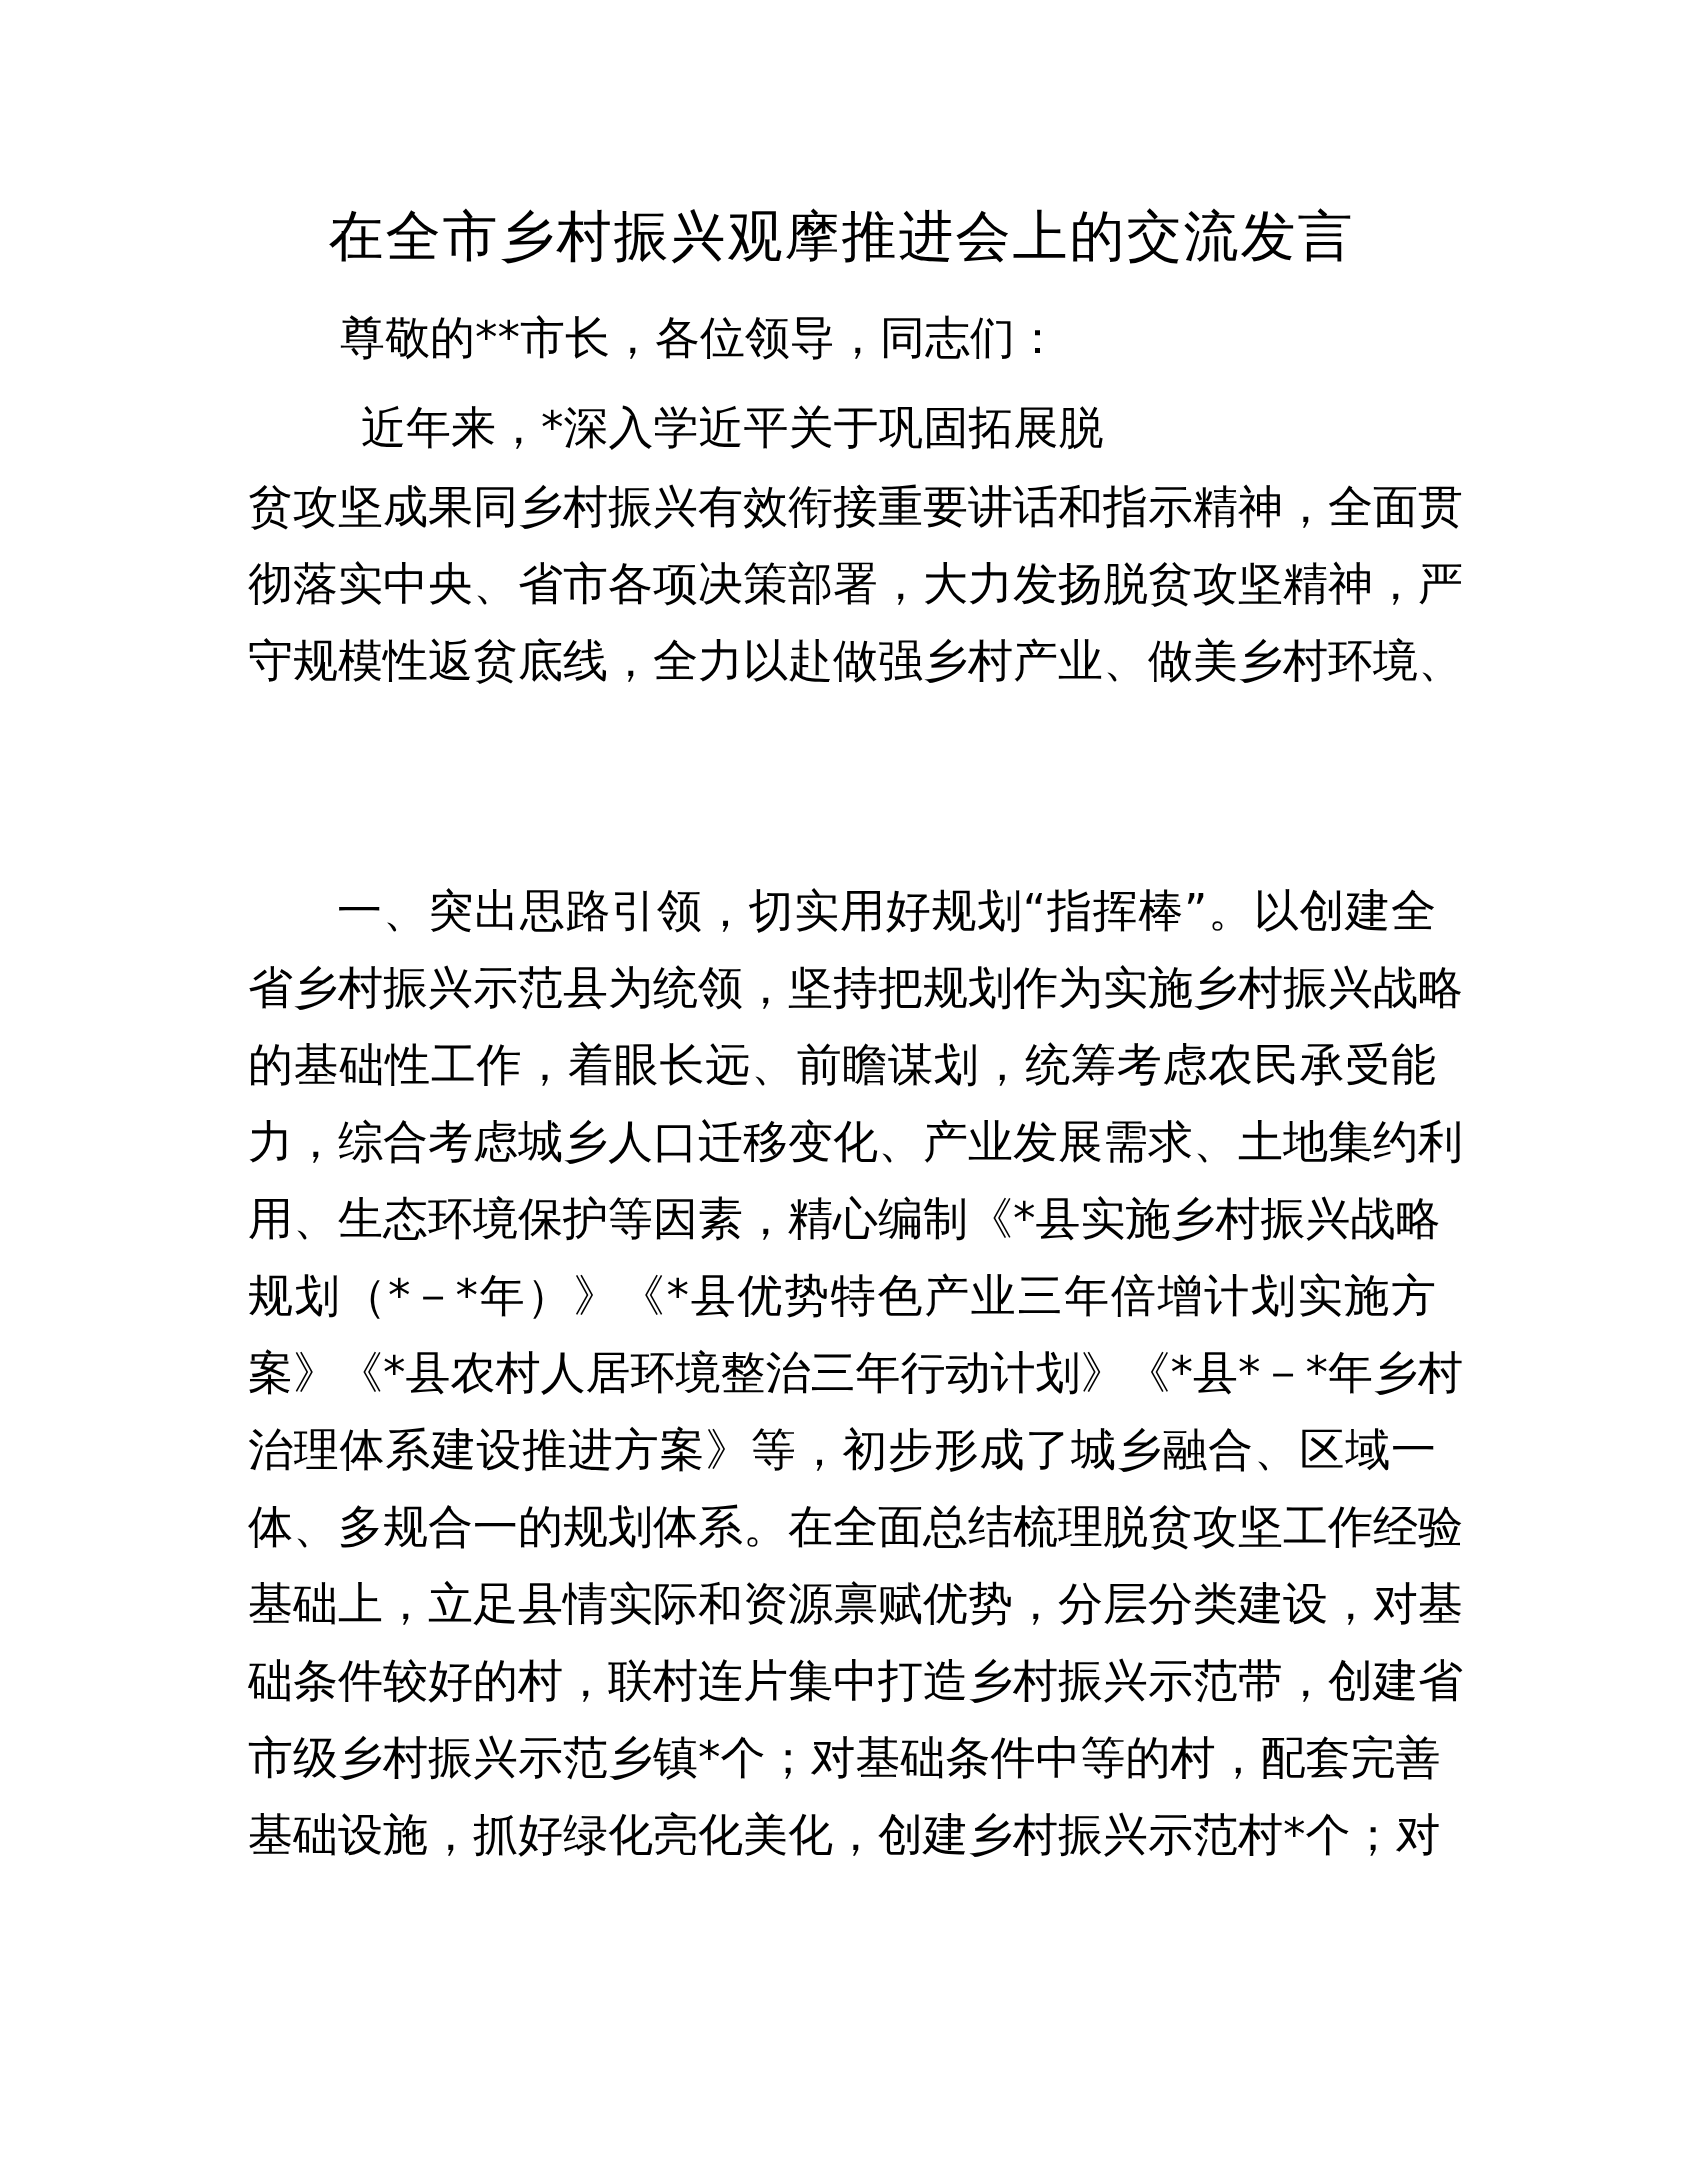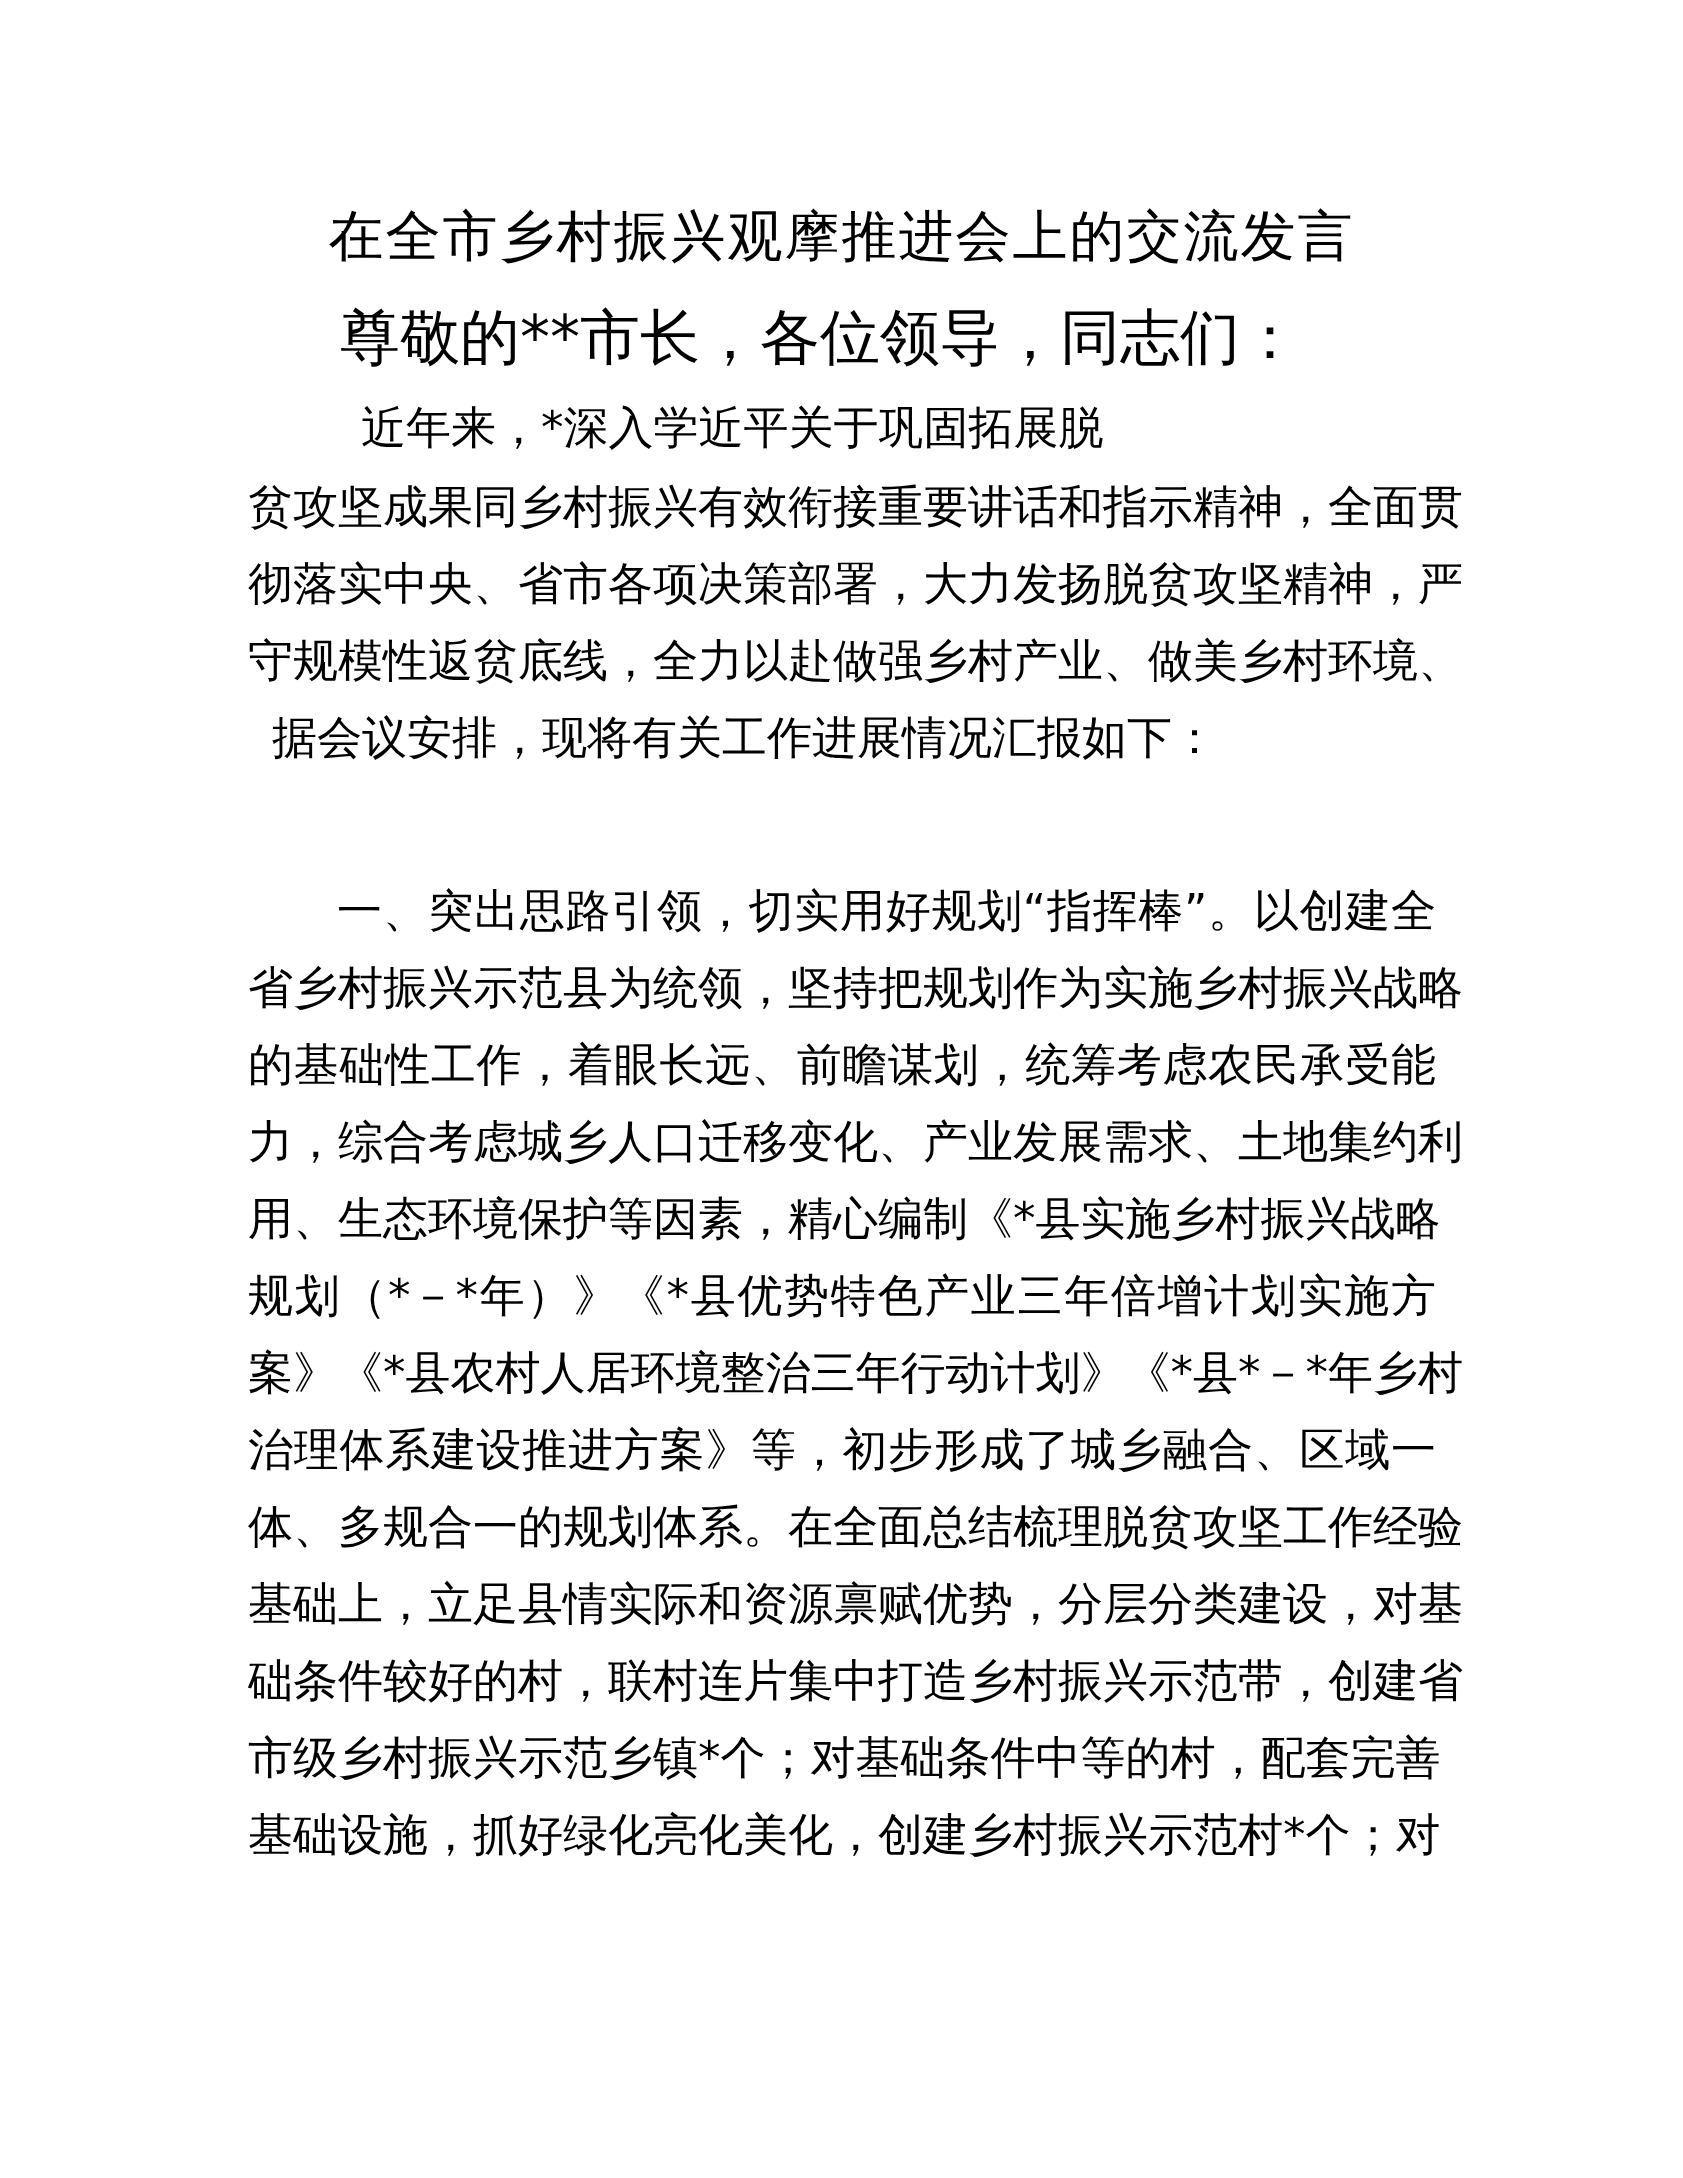--- a/index.html
+++ b/index.html
@@ -1,21 +1,21 @@
 <!DOCTYPE html>
 <html><head>
 <meta charset="utf-8">
 <style>
   html, body { margin: 0; padding: 0; background: #ffffff; }
   body { width: 1683px; height: 2178px; position: relative; overflow: hidden;
          font-family: "DejaVu Sans", "Liberation Sans", sans-serif; color: #000000; }
   .page { position: absolute; left: 0; top: 0; width: 1683px; height: 2178px; background: #ffffff; }
   .title { position: absolute; left: 0; top: 202px; width: 1683px; text-align: center;
            font-size: 55px; line-height: 69px; letter-spacing: 2px; white-space: nowrap; }
-  .greeting { position: absolute; left: 340px; top: 299px; font-size: 60px;
+  .greeting { position: absolute; left: 340px; top: 299px; font-size: 45px;
               line-height: 77px; white-space: nowrap; }
   .para { position: absolute; left: 248px; width: 1188px; }
   .line { display: block; height: 77px; line-height: 77px; font-size: 45px;
           white-space: nowrap; text-align: justify; text-align-last: justify; }
   .line.first { padding-left: 89px; }
   .line.short { text-align-last: left; margin-left: 24px; }
   #p1 { top: 389px; }
   #p1 .line.first { height: 79px; }
   #p2 { top: 872px; }
 </style>
@@ -26,21 +26,20 @@
 
   <div class="title">在全市乡村振兴观摩推进会上的交流发言</div>
 
   <div class="greeting">尊敬的**市长，各位领导，同志们：</div>
 
   <div class="para" id="p1">
     <span class="line first short">近年来，*深入学近平关于巩固拓展脱</span>
     <span class="line">贫攻坚成果同乡村振兴有效衔接重要讲话和指示精神，全面贯</span>
     <span class="line">彻落实中央、省市各项决策部署，大力发扬脱贫攻坚精神，严</span>
     <span class="line">守规模性返贫底线，全力以赴做强乡村产业、做美乡村环境、</span>
-    <span class="line short">据会议安排，现将有关工作进展情况汇报如下：</span>
   </div>
 
   <div class="para" id="p2">
     <span class="line first">一、突出思路引领，切实用好规划“指挥棒”。以创建全</span>
     <span class="line">省乡村振兴示范县为统领，坚持把规划作为实施乡村振兴战略</span>
     <span class="line">的基础性工作，着眼长远、前瞻谋划，统筹考虑农民承受能</span>
     <span class="line">力，综合考虑城乡人口迁移变化、产业发展需求、土地集约利</span>
     <span class="line">用、生态环境保护等因素，精心编制《*县实施乡村振兴战略</span>
     <span class="line">规划（*－*年）》《*县优势特色产业三年倍增计划实施方</span>
     <span class="line">案》《*县农村人居环境整治三年行动计划》《*县*－*年乡村</span>

